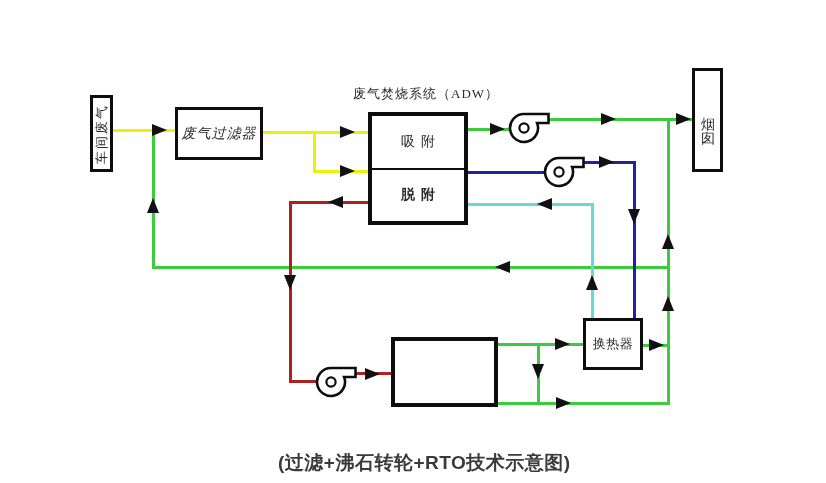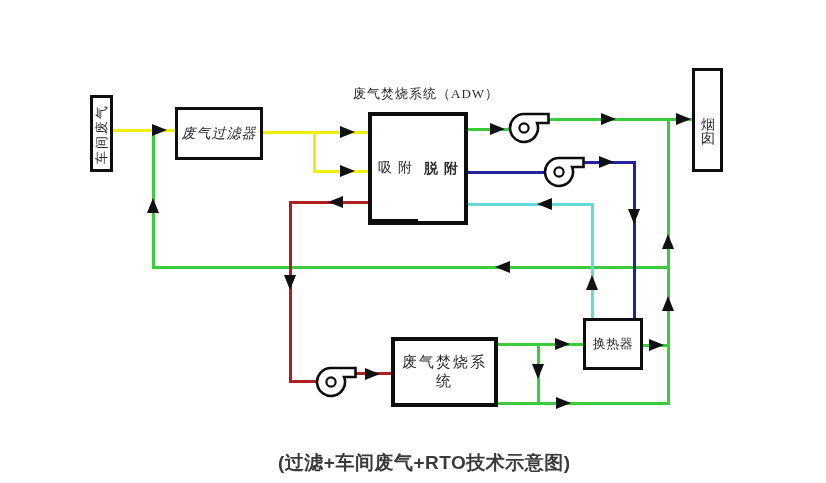--- a/index.html
+++ b/index.html
@@ -9,21 +9,21 @@
   }
   
   .box{
     position:absolute;background:#fff;border:3px solid #0d0d0d;box-sizing:border-box;
     display:flex;align-items:center;justify-content:center;text-align:center;
     font-size:14px;letter-spacing:1px;color:#2b2b2b;z-index:30;
   }
   .box.thick{border-width:4px;}
   .chimney-text{writing-mode:vertical-rl;text-orientation:upright;letter-spacing:14px;font-size:14px;}
   .rot-label{white-space:nowrap;transform:rotate(-90deg);font-size:13px;letter-spacing:2px;}
-  .wheel{flex-direction:row;padding:0;align-items:stretch;justify-content:stretch;display:flex;}
+  .wheel{flex-direction:column;padding:0;align-items:stretch;justify-content:stretch;display:flex;}
   .wheel-row{flex:1;display:flex;align-items:center;justify-content:center;border-bottom:2px solid #0d0d0d;font-size:14px;letter-spacing:6px;padding-left:6px;}
   .wheel-row:last-child{border-bottom:none;font-weight:bold;}
   .rto-inner{display:flex;flex-direction:column;gap:7px;font-size:15px;letter-spacing:2px;}
   
   .free-text{position:absolute;z-index:35;white-space:nowrap;}
   .wheel-title{font-size:13px;letter-spacing:1px;color:#2b2b2b;}
   .caption{font-family:"Liberation Sans","DejaVu Sans",sans-serif;font-weight:bold;font-size:19px;color:#3a3a3a;letter-spacing:0.5px;}
   
   .ln{position:absolute;z-index:10;}
   .ln.top{z-index:12;}
@@ -92,21 +92,20 @@
     <div class="wheel-row">脱附</div>
   </div>
   <div class="free-text wheel-title" style="left:353px;top:85px;">废气焚烧系统（ADW）</div>
 
   <div class="box" style="left:692px;top:68px;width:31px;height:104px;">
     <span class="chimney-text">烟囱</span>
   </div>
 
   <div class="box thick" style="left:391px;top:337px;width:107px;height:70px;">
     <div class="rto-inner">
-      <span>废气焚烧系统</span>
     </div>
   </div>
 
   <div class="box" style="left:583px;top:318px;width:60px;height:52px;font-size:13px;letter-spacing:0.5px;">
     <span>换热器</span>
   </div>
 
   <svg class="fan" style="left:508px;top:108px" width="44" height="36" viewBox="0 0 44 36">
     <path d="M 16 6 H 40.5 V 15 H 29.1 A 14 14 0 1 1 16 6 Z" fill="#ffffff" stroke="#0d0d0d" stroke-width="2.6"></path>
     <circle cx="16" cy="20" r="4.6" fill="#ffffff" stroke="#0d0d0d" stroke-width="2.2"></circle>
@@ -135,15 +134,15 @@
   <div class="arw ad" style="left:532px;top:364px"></div>
   <div class="arw ar" style="left:556px;top:397px"></div>
   <div class="arw ar" style="left:599px;top:156px"></div>
   <div class="arw ad" style="left:628px;top:209px"></div>
   <div class="arw al" style="left:537px;top:198px"></div>
   <div class="arw au" style="left:586px;top:275px"></div>
   <div class="arw al" style="left:328px;top:196px"></div>
   <div class="arw ad" style="left:284px;top:275px"></div>
   <div class="arw ar" style="left:365px;top:368px"></div>
 
-  <div class="free-text caption" style="left:278px;top:450px;">(过滤+车间废气+RTO技术示意图)</div>
+  <div class="free-text caption" style="left:278px;top:450px;">(过滤+沸石转轮+RTO技术示意图)</div>
 
 </div>
 
 </body></html>

